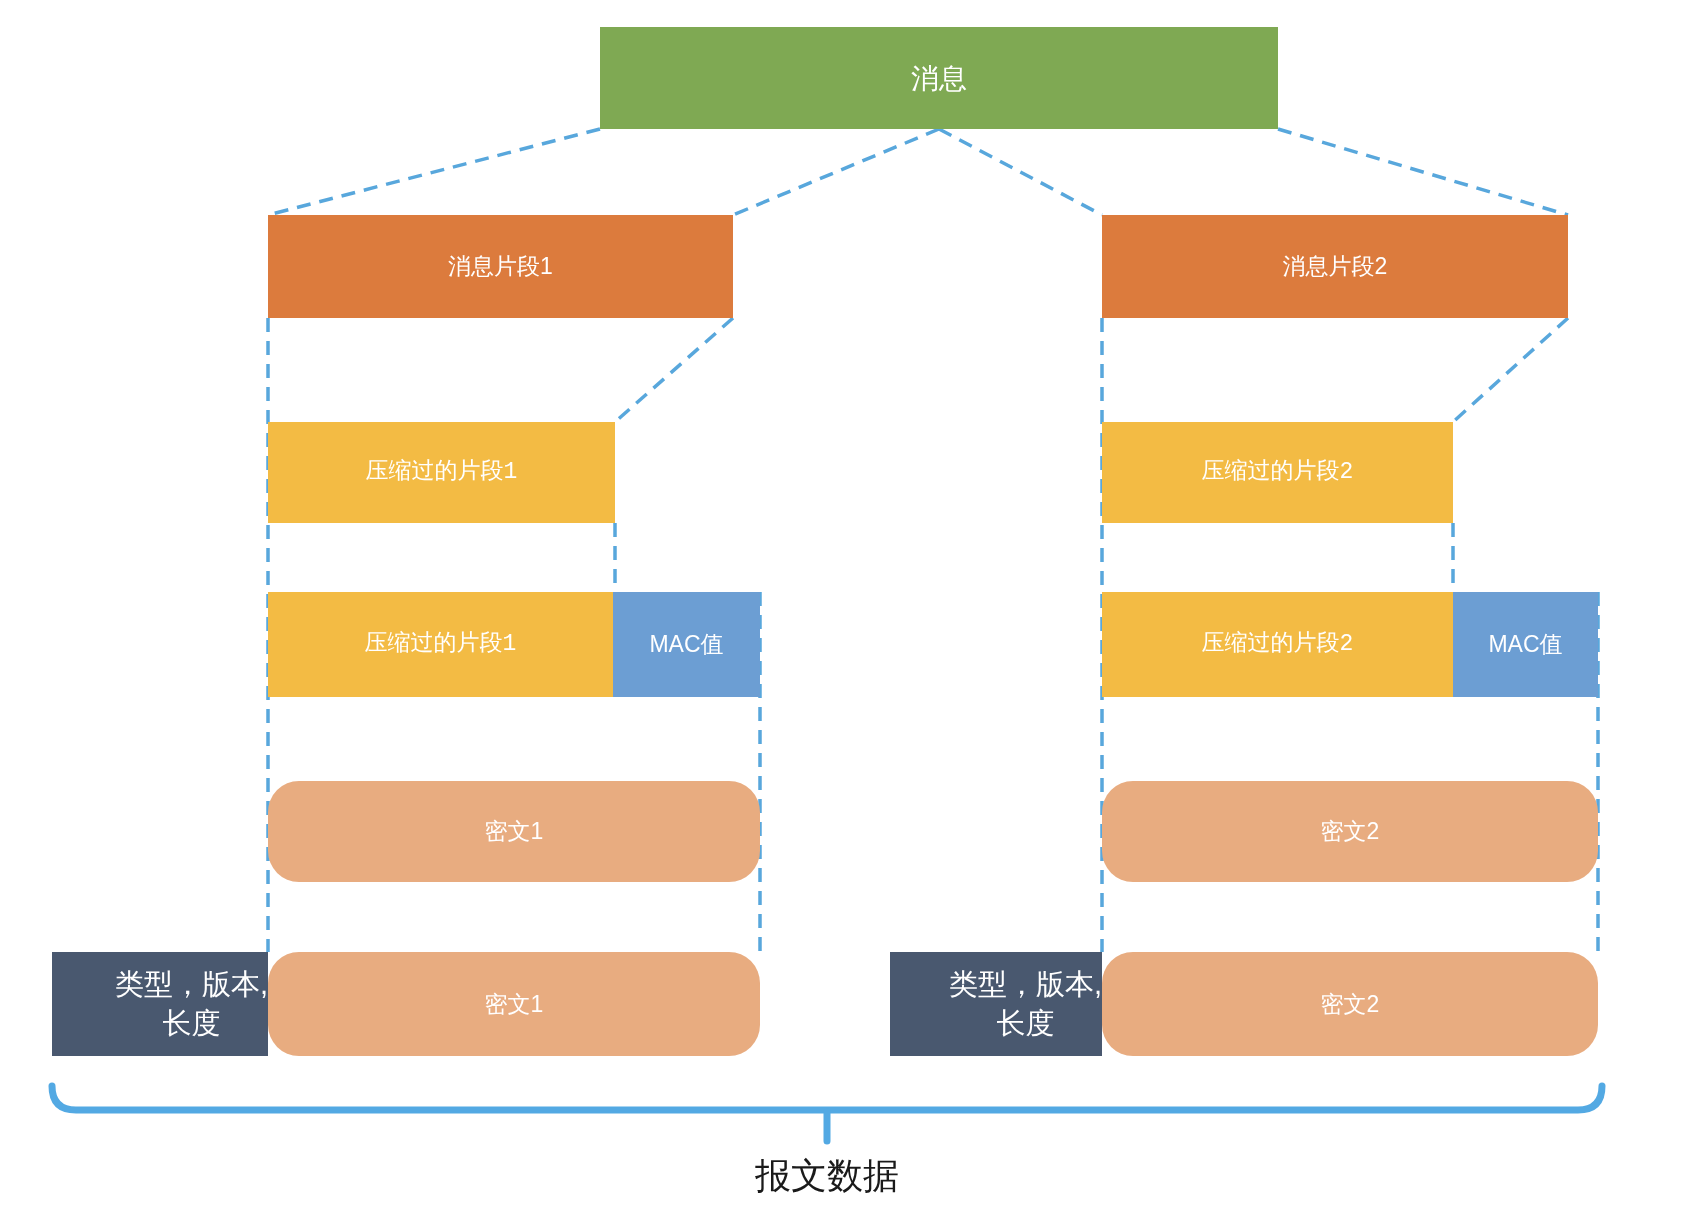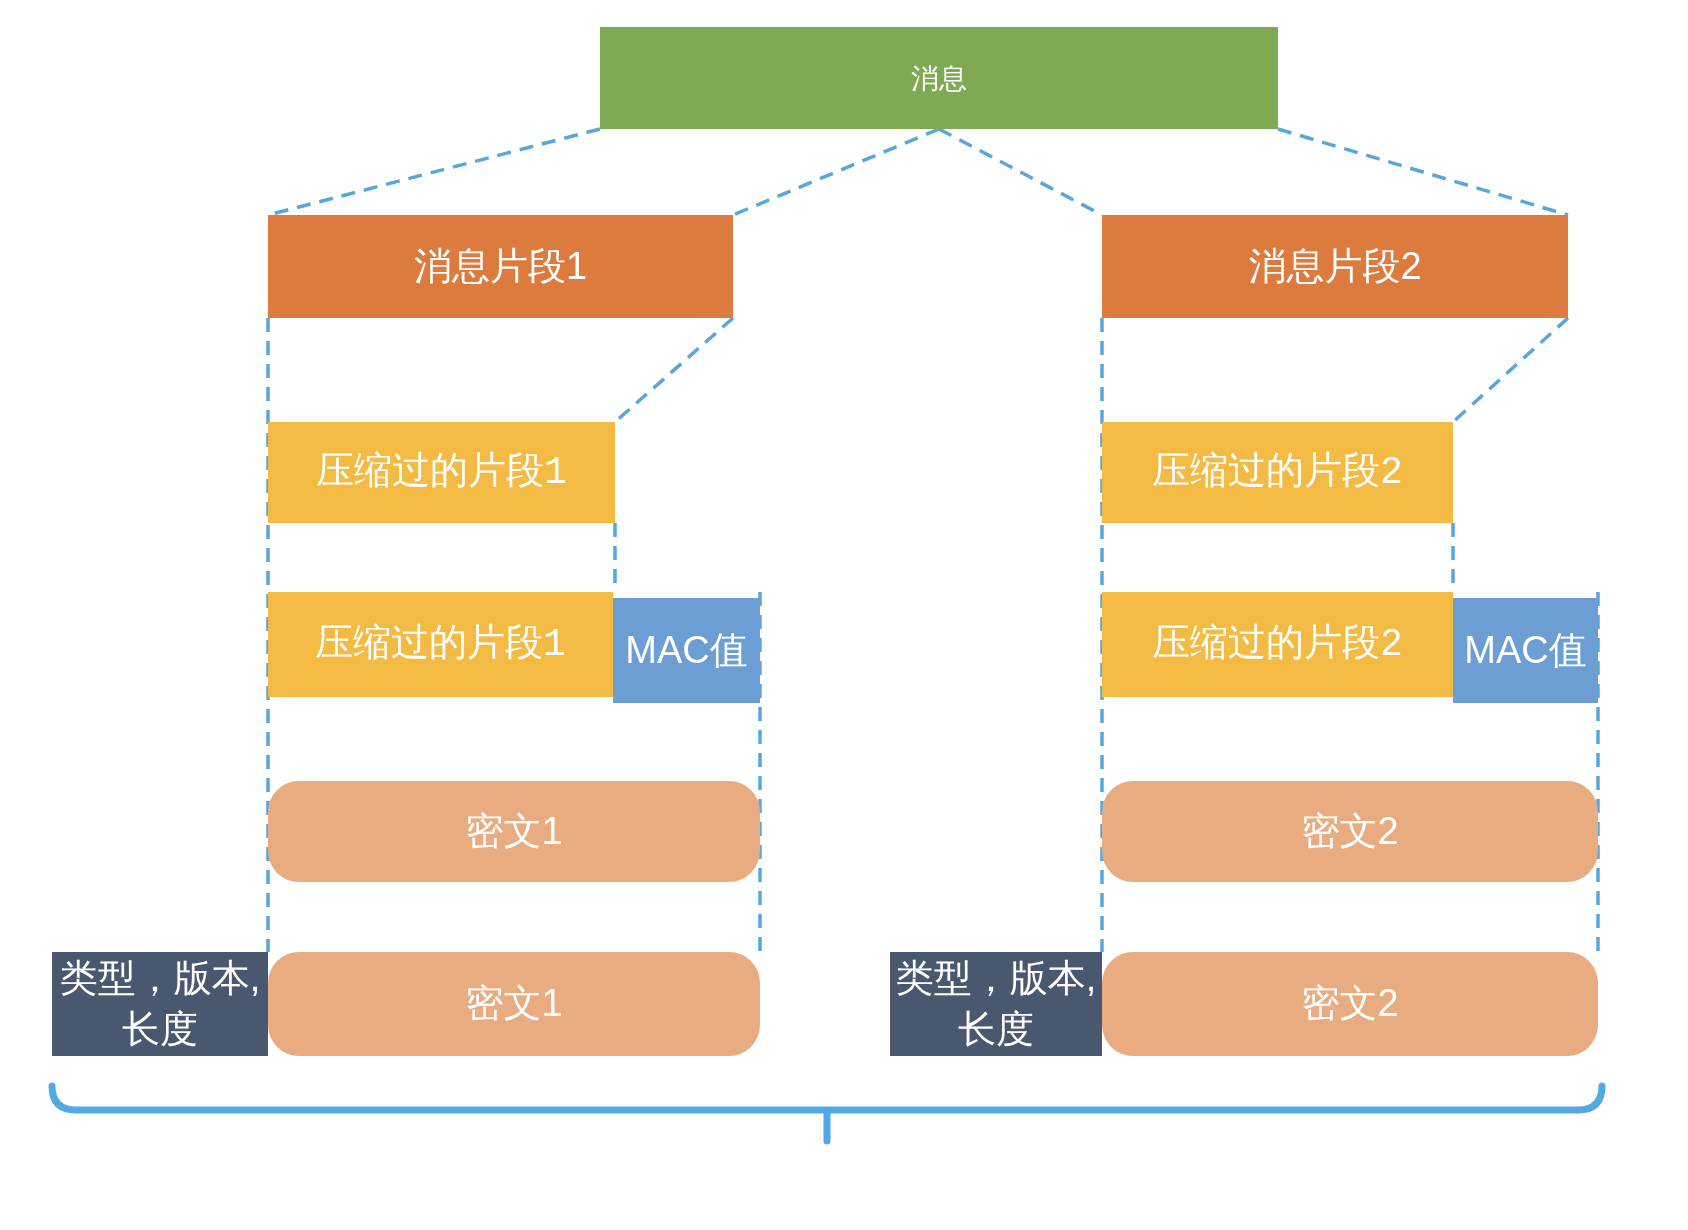--- a/index.html
+++ b/index.html
@@ -21,31 +21,31 @@
     width: 1688px;
     height: 1230px;
     pointer-events: none;
   }
   .box {
     position: absolute;
     display: flex;
     align-items: center;
     justify-content: center;
     color: #ffffff;
-    font-size: 38px;
+    font-size: 23px;
     text-align: center;
     line-height: 1.25;
     z-index: 2;
   }
   .box.green  { background: var(--green);  font-size: 28px; }
   .box.orange { background: var(--orange); }
   .box.yellow { background: var(--yellow); font-family: Liberation Mono, monospace; }
-  .box.blue   { background: var(--blue); margin-top: 6px;   }
+  .box.blue   { background: var(--blue);   }
   .box.salmon { background: var(--salmon); border-radius: 31px; }
-  .box.slate  { background: var(--slate);  font-size: 38px; line-height: 1.35; }
+  .box.slate  { background: var(--slate);  font-size: 29px; line-height: 1.35; justify-content: flex-end; }
   .brace-label {
     position: absolute;
     left: 667px;
     top: 1152px;
     width: 320px;
     text-align: center;
     font-size: 36px;
     color: var(--labeltext);
     z-index: 2;
   }
@@ -106,14 +106,15 @@
   <div class="box salmon" style="left:268px; top:952px; width:492px; height:104px;">密文1</div>
 
   <div class="box slate" style="left:890px; top:952px; width:212px; height:104px;">
     <span>
       <span style="display:block;">类型，版本,</span>
       <span style="display:block;">长度</span>
     </span>
   </div>
   <div class="box salmon" style="left:1102px; top:952px; width:496px; height:104px;">密文2</div>
 
+  <div class="brace-label">报文数据</div>
 
 </div>
 
 </body></html>

